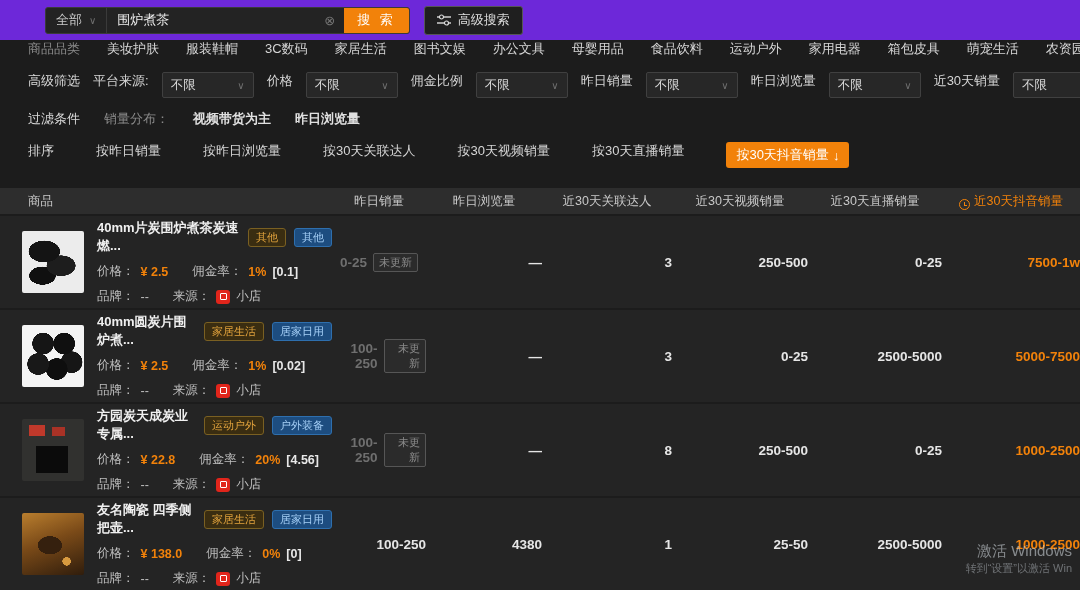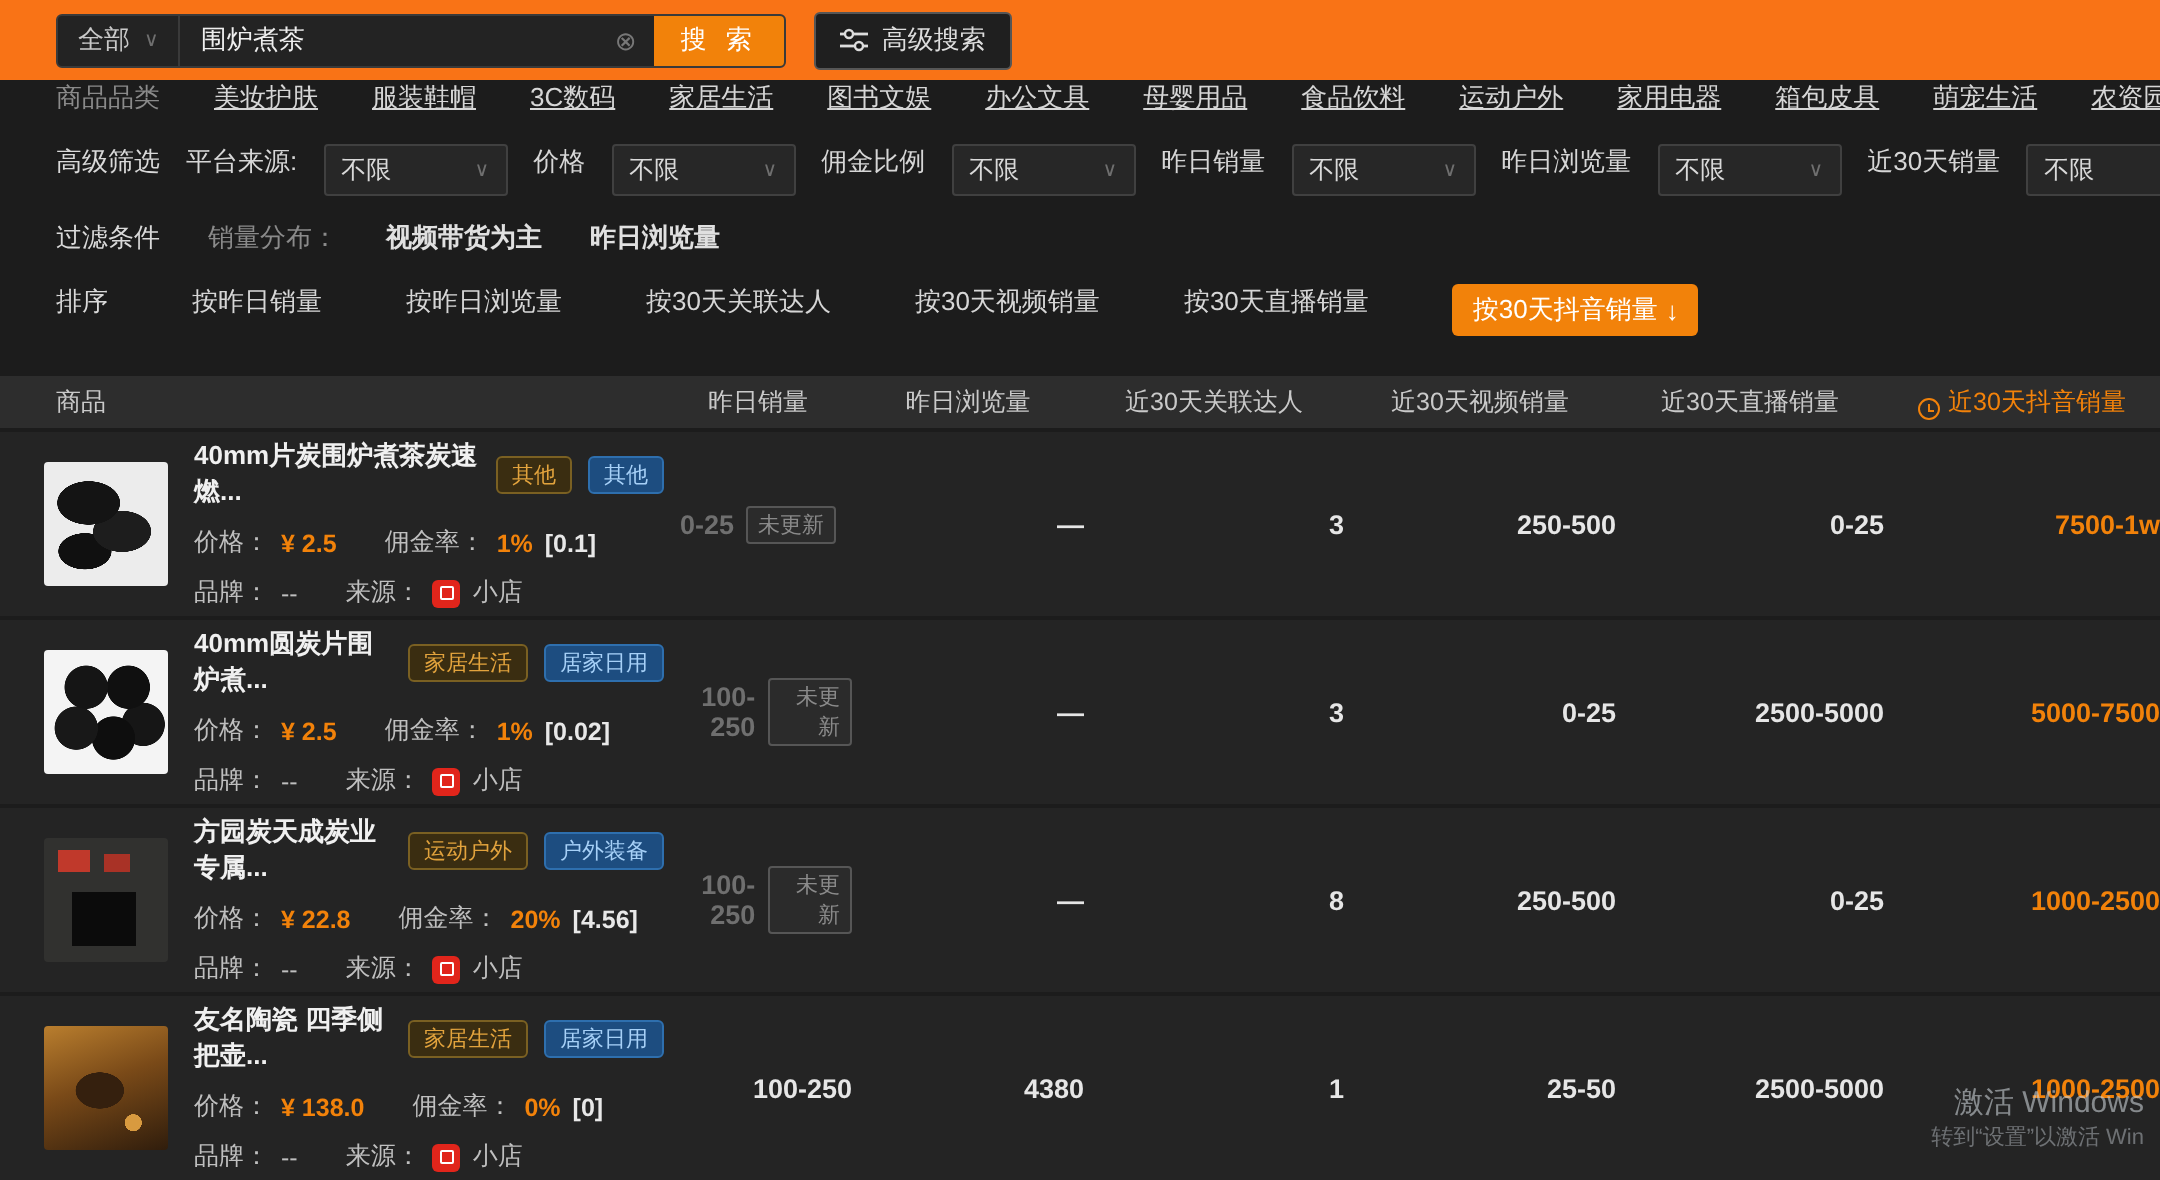--- a/index.html
+++ b/index.html
@@ -1,34 +1,34 @@
 <!DOCTYPE html>
 <html><head>
 <meta charset="utf-8">
 <style>
   * { margin:0; padding:0; box-sizing:border-box; }
   html,body { width:1080px; height:590px; overflow:hidden; }
   body { background:#1c1c1c; font-family:"Liberation Sans",sans-serif; color:#ddd; position:relative; }
 
   
-  .topbar { height:40px; display:flex; align-items:center; padding-left:28px; gap:14px; background:#f97316; }
+  .topbar { height:40px; display:flex; align-items:center; padding-left:45px; gap:14px; background:#6d28d9; }
   .search-box { display:flex; align-items:stretch; height:27px; border:1px solid #3a3a3a; border-radius:3px; background:#232323; }
   .search-cat { display:flex; align-items:center; gap:7px; padding:0 10px; border-right:1px solid #3a3a3a; color:#c9c9c9; font-size:13px; cursor:pointer; }
   .chev { color:#6f6f6f; font-size:10px; }
   .search-input { width:208px; border:none; background:transparent; color:#eee; font-size:13px; padding:0 10px; outline:none; font-family:inherit; }
   .clear-icon { display:flex; align-items:center; padding:0 9px; color:#777; font-size:13px; cursor:pointer; }
   .search-btn { background:#f2820a; color:#fff; display:flex; align-items:center; padding:0 13px; font-size:13px; letter-spacing:3px; border-radius:0 2px 2px 0; cursor:pointer; }
   .adv-btn { height:29px; border:1px solid #565656; border-radius:3px; display:flex; align-items:center; gap:7px; padding:0 12px; color:#ddd; font-size:13px; cursor:pointer; background:#1f1f1f; }
 
   
   .frow { display:flex; align-items:flex-start; padding-left:28px; font-size:13px; white-space:nowrap; }
   .row-label { color:#d9d9d9; flex-shrink:0; }
   .muted { color:#8a8a8a; }
   .cat-row { height:32px; gap:27px; }
-  .cat-item { color:#d6d6d6; cursor:pointer; flex-shrink:0;text-decoration:underline; }
+  .cat-item { color:#d6d6d6; cursor:pointer; flex-shrink:0; }
   .adv-row { height:38px; gap:13px; overflow:hidden; }
   .field-label { color:#d6d6d6; flex-shrink:0; }
   .select { width:92px; height:26px; flex-shrink:0; border:1px solid #404040; background:#272727; border-radius:2px; display:flex; align-items:center; justify-content:space-between; padding:0 8px; color:#d9d9d9; font-size:12.5px; cursor:pointer; }
   .cond-row { height:32px; gap:24px; }
   .cond-item { color:#e0e0e0; font-weight:bold; cursor:pointer; }
   .sort-row { height:40px; gap:42px; }
   .sort-item { color:#d6d6d6; cursor:pointer; }
   .sort-active { background:#f2820a; color:#fff; padding:4px 10px; border-radius:3px; display:flex; gap:4px; align-items:center; cursor:pointer; }
 
   

